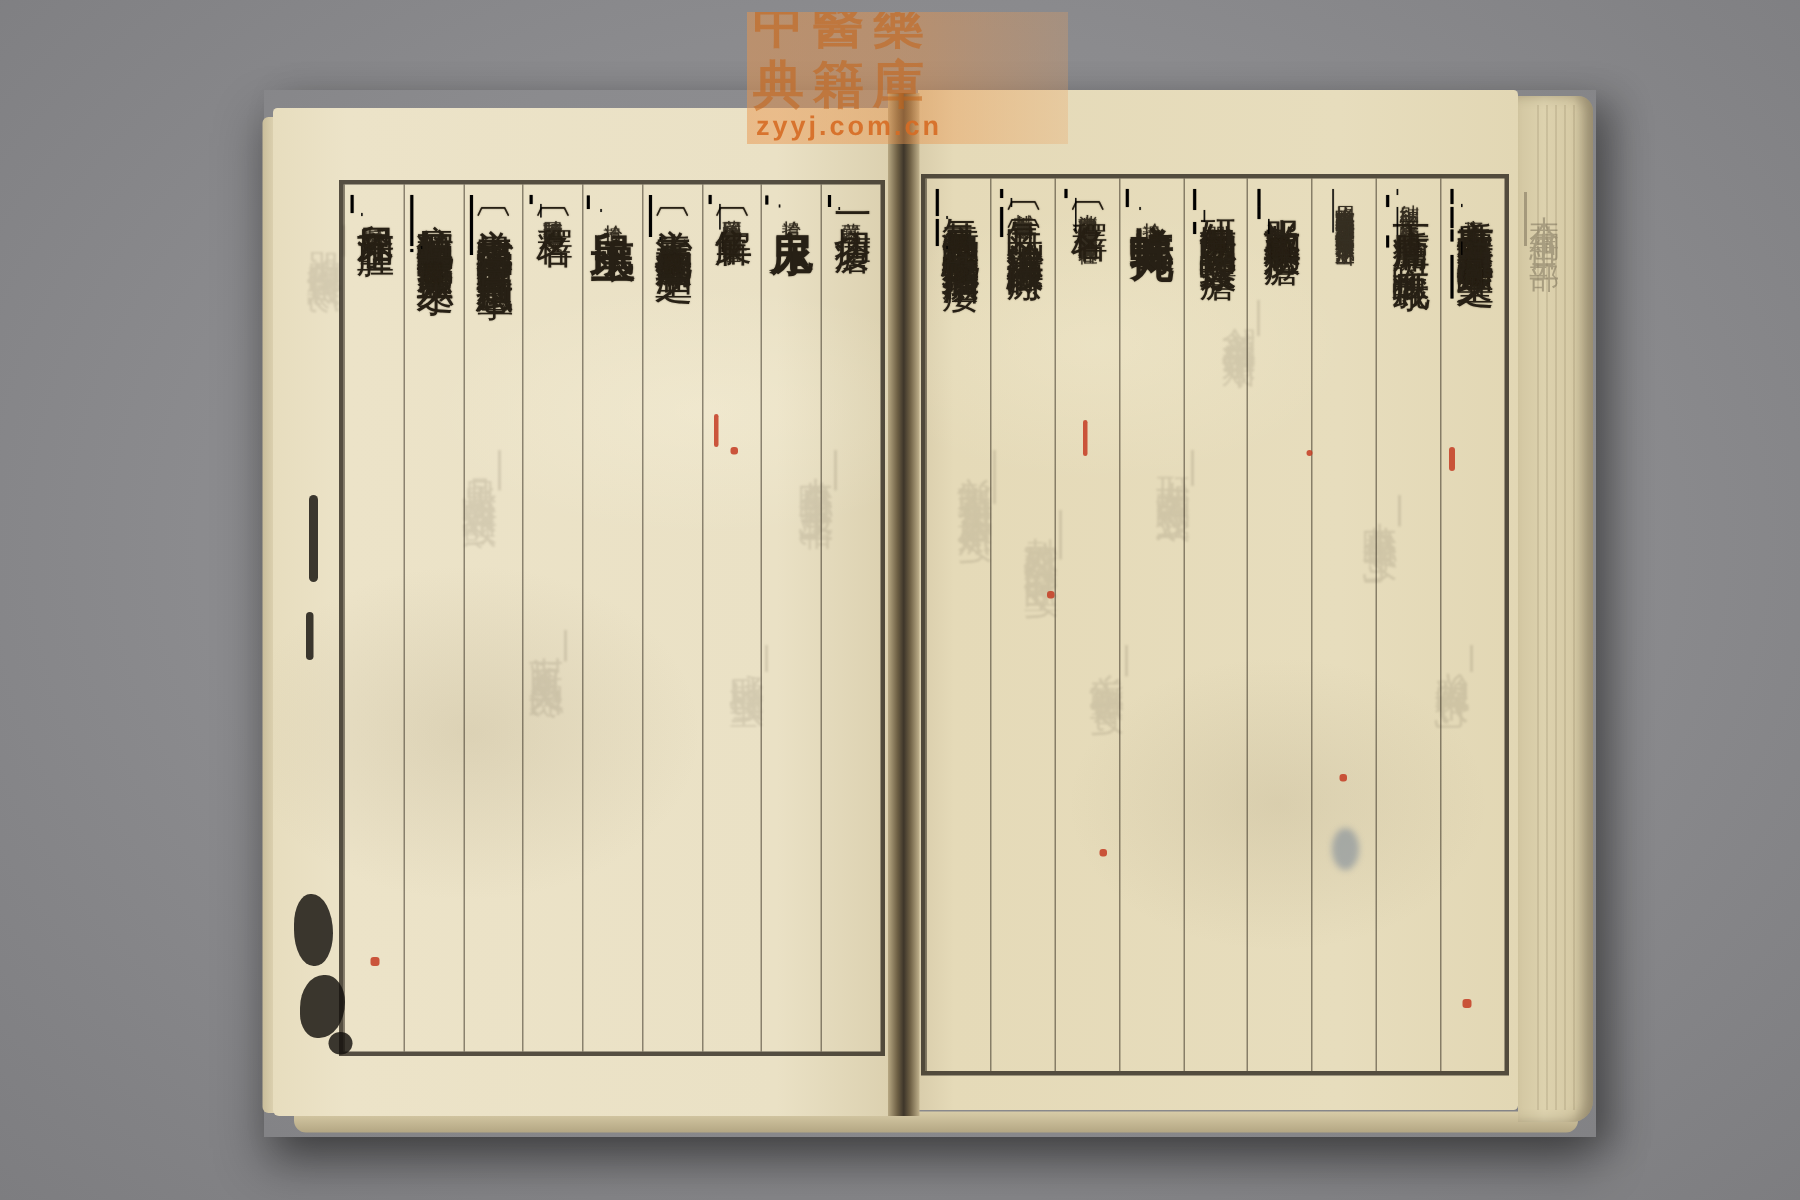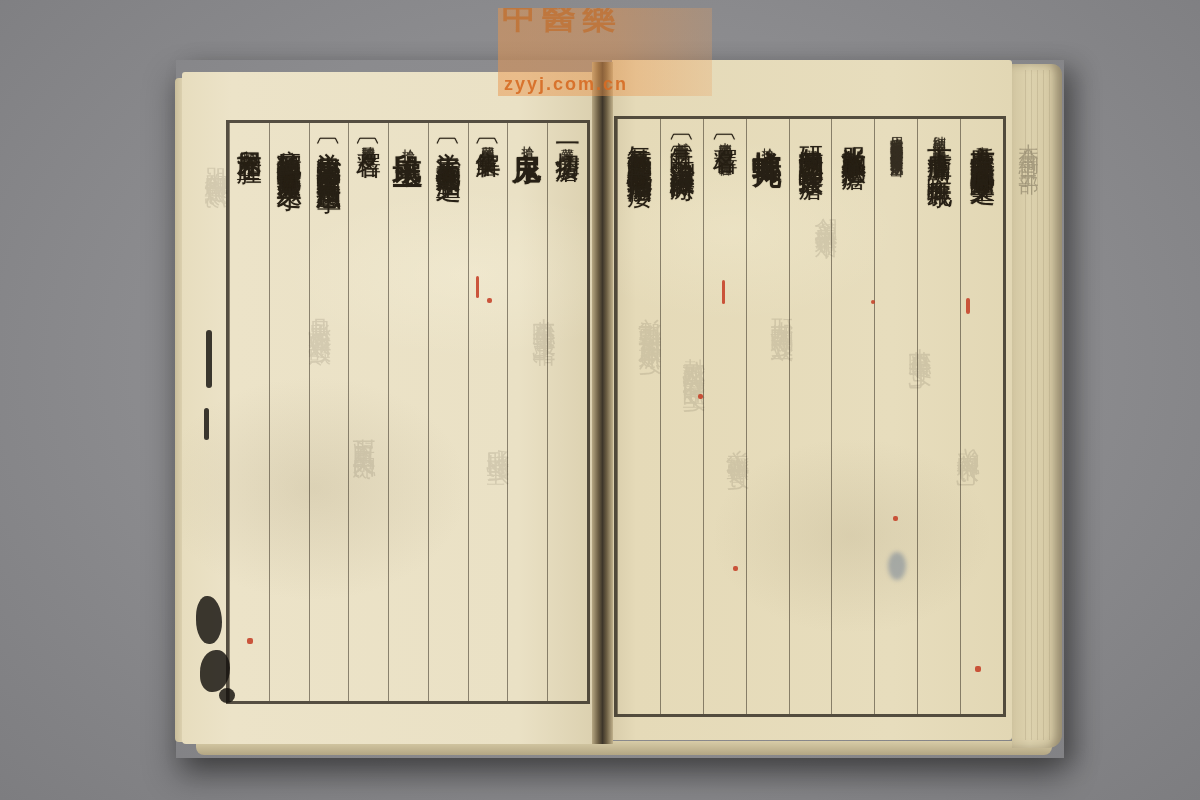--- a/index.html
+++ b/index.html
@@ -1,19 +1,19 @@
 <!DOCTYPE html>
 <html><head>
 <meta charset="utf-8">
 <style>
   html,body{margin:0;padding:0;background:#77777a;}
   #stage{position:relative;width:1200px;height:800px;overflow:hidden;
          background:radial-gradient(ellipse at 50% 45%, #929295 0%, #8b8b8e 55%, #7d7d80 100%);
          font-family:"Liberation Serif","DejaVu Serif",serif;}
-  .abs{position:absolute;}
+  .abs{position:absolute;text-decoration:underline;}
   
   #book-shadow{left:176px;top:60px;width:888px;height:698px;
                box-shadow:0 18px 30px rgba(0,0,0,.38), 14px 6px 22px rgba(0,0,0,.25);}
   .page{background-color:#e8dfc3;}
   #page-left{left:182px;top:72px;width:410px;height:672px;border-radius:3px 0 0 4px;
      background:
        radial-gradient(ellipse 220px 160px at 32% 62%, rgba(150,135,100,.18), transparent 70%),
        radial-gradient(ellipse 260px 120px at 70% 30%, rgba(255,250,230,.25), transparent 70%),
        linear-gradient(to right,#e7ddbe 0%, #ece3c8 12%, #eae1c5 82%, #dcd1b0 100%);}
   #page-right{left:612px;top:60px;width:400px;height:680px;border-radius:0 3px 3px 0;
@@ -137,16 +137,17 @@
       <div class="abs ink-blob" style="left: 196px; top: 596px; width: 26px; height: 48px; border-radius: 46% 60% 50% 55%;"></div>
       <div class="abs ink-blob" style="left: 200px; top: 650px; width: 30px; height: 42px; border-radius: 55% 45% 60% 40%;"></div>
       <div class="abs ink-blob" style="left: 206px; top: 330px; width: 6px; height: 58px; border-radius: 3px;"></div>
       <div class="abs ink-blob" style="left: 204px; top: 408px; width: 5px; height: 32px; border-radius: 3px;"></div>
       <div class="abs ink-blob" style="left: 219px; top: 688px; width: 16px; height: 15px; border-radius: 50%;"></div>
       <div class="abs blue-smudge" style="left: 888px; top: 552px; width: 18px; height: 28px;"></div>
     </div>
 
   <div class="abs" id="watermark">
     <div class="wm-row" id="wm-row1">中醫藥</div>
+    <div class="wm-row" id="wm-row2">典籍庫</div>
     <div id="wm-caption">zyyj.com.cn</div>
   </div>
 
 </div>
 
 </body></html>

